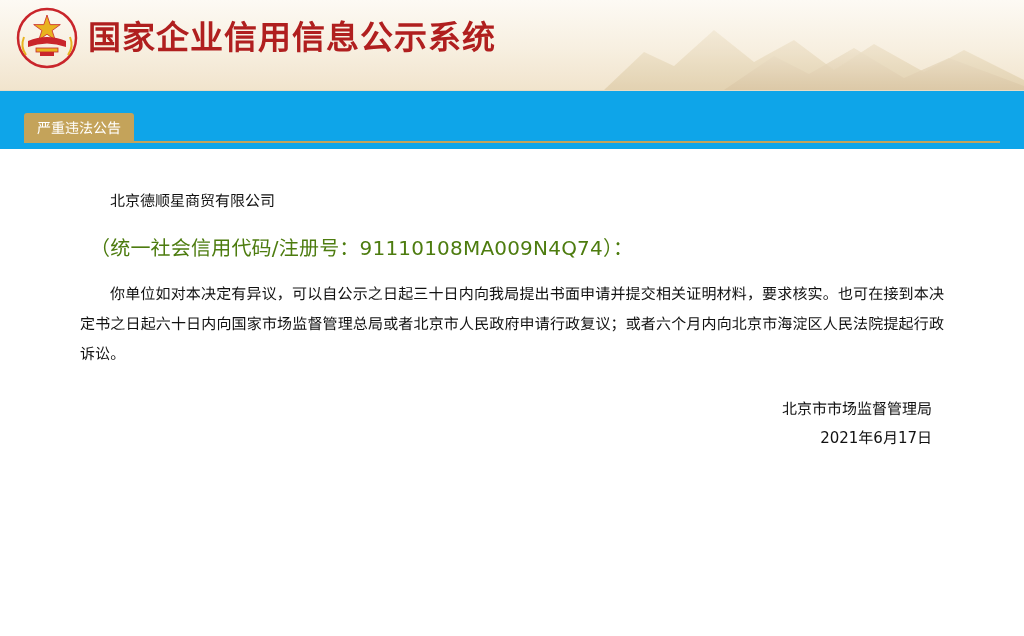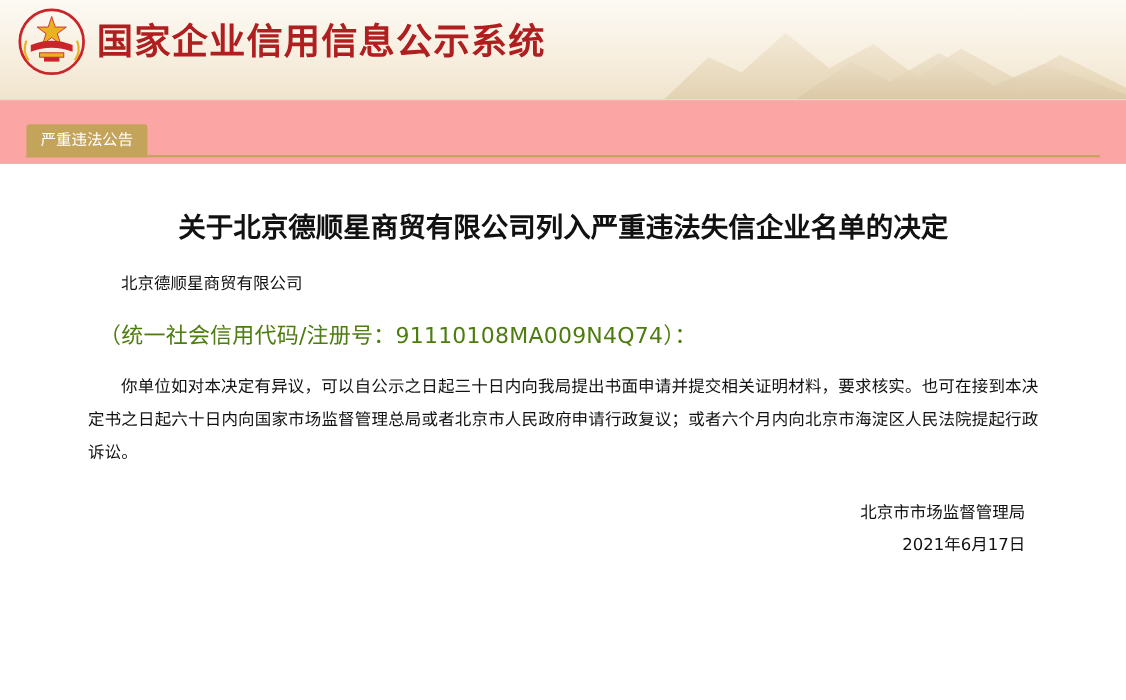--- a/index.html
+++ b/index.html
@@ -68,21 +68,21 @@
     letter-spacing: 0.2px;
     line-height: 1.5;
     white-space: nowrap;
   }
 
   
   .tabbar {
     position: relative;
     width: 1024px;
     height: 58px;
-    background: #fca5a5;
+    background: #0ea5e9;
     box-sizing: border-box;
   }
   .tab {
     position: absolute;
     left: 24px;
     top: 22px;
     height: 30px;
     line-height: 30px;
     padding: 0 13px;
     background: #c4a35a;
@@ -190,21 +190,20 @@
     </div>
   </div>
 </div>
 
 <div class="tabbar">
   <div class="tab">严重违法公告</div>
   <div class="tabbar-rule"></div>
 </div>
 
 <div class="doc">
-  <h1 class="doc-title">关于北京德顺星商贸有限公司列入严重违法失信企业名单的决定</h1>
   <div class="recipient">北京德顺星商贸有限公司</div>
   <div class="credit-code">（统一社会信用代码/注册号：91110108MA009N4Q74）：</div>
   <p class="para">你单位如对本决定有异议，可以自公示之日起三十日内向我局提出书面申请并提交相关证明材料，要求核实。也可在接到本决定书之日起六十日内向国家市场监督管理总局或者北京市人民政府申请行政复议；或者六个月内向北京市海淀区人民法院提起行政诉讼。</p>
   <div class="signature">
     <div>北京市市场监督管理局</div>
     <div>2021年6月17日</div>
   </div>
 </div>
 
 </body></html>

